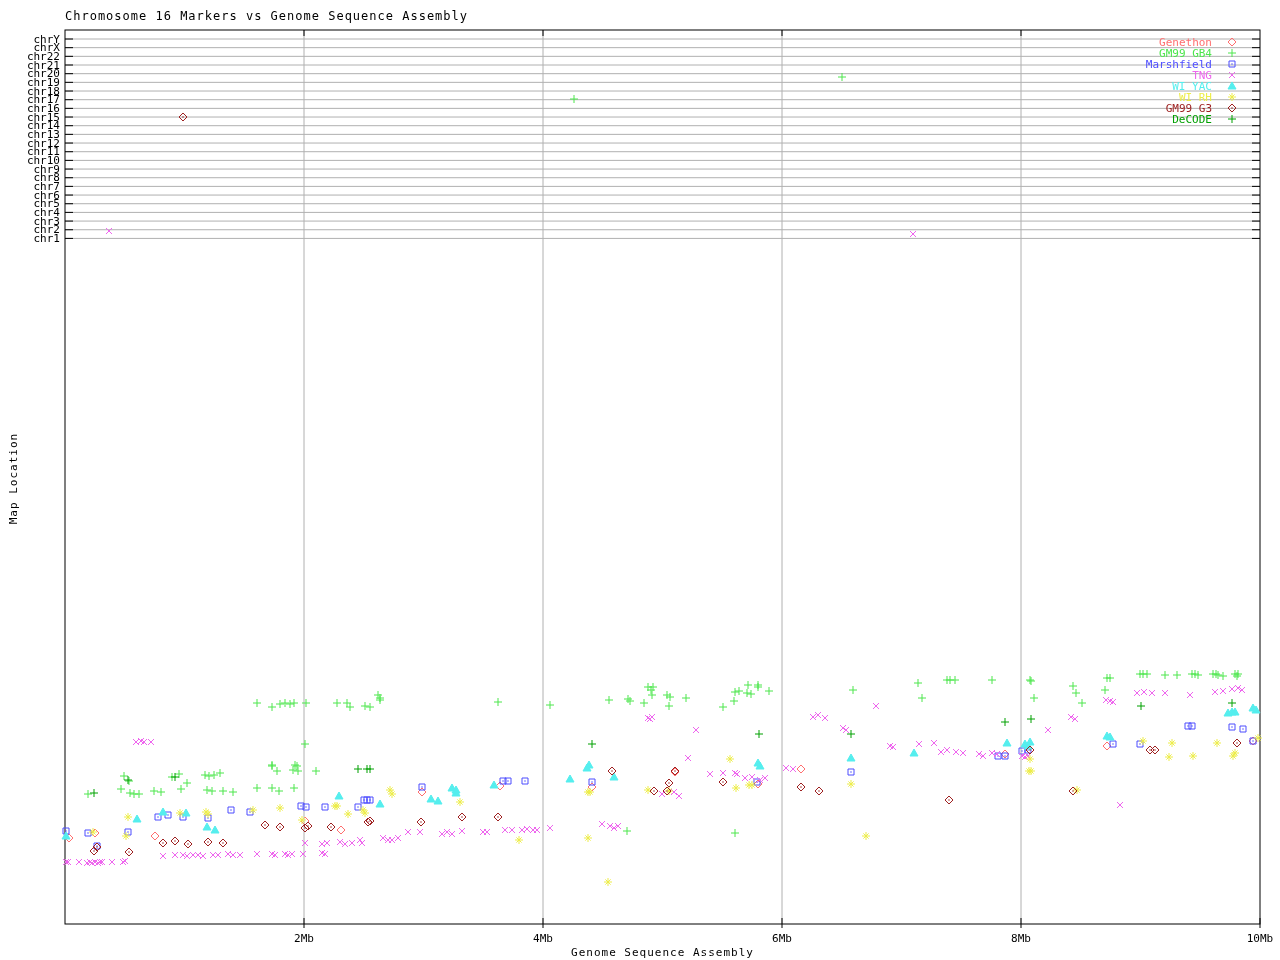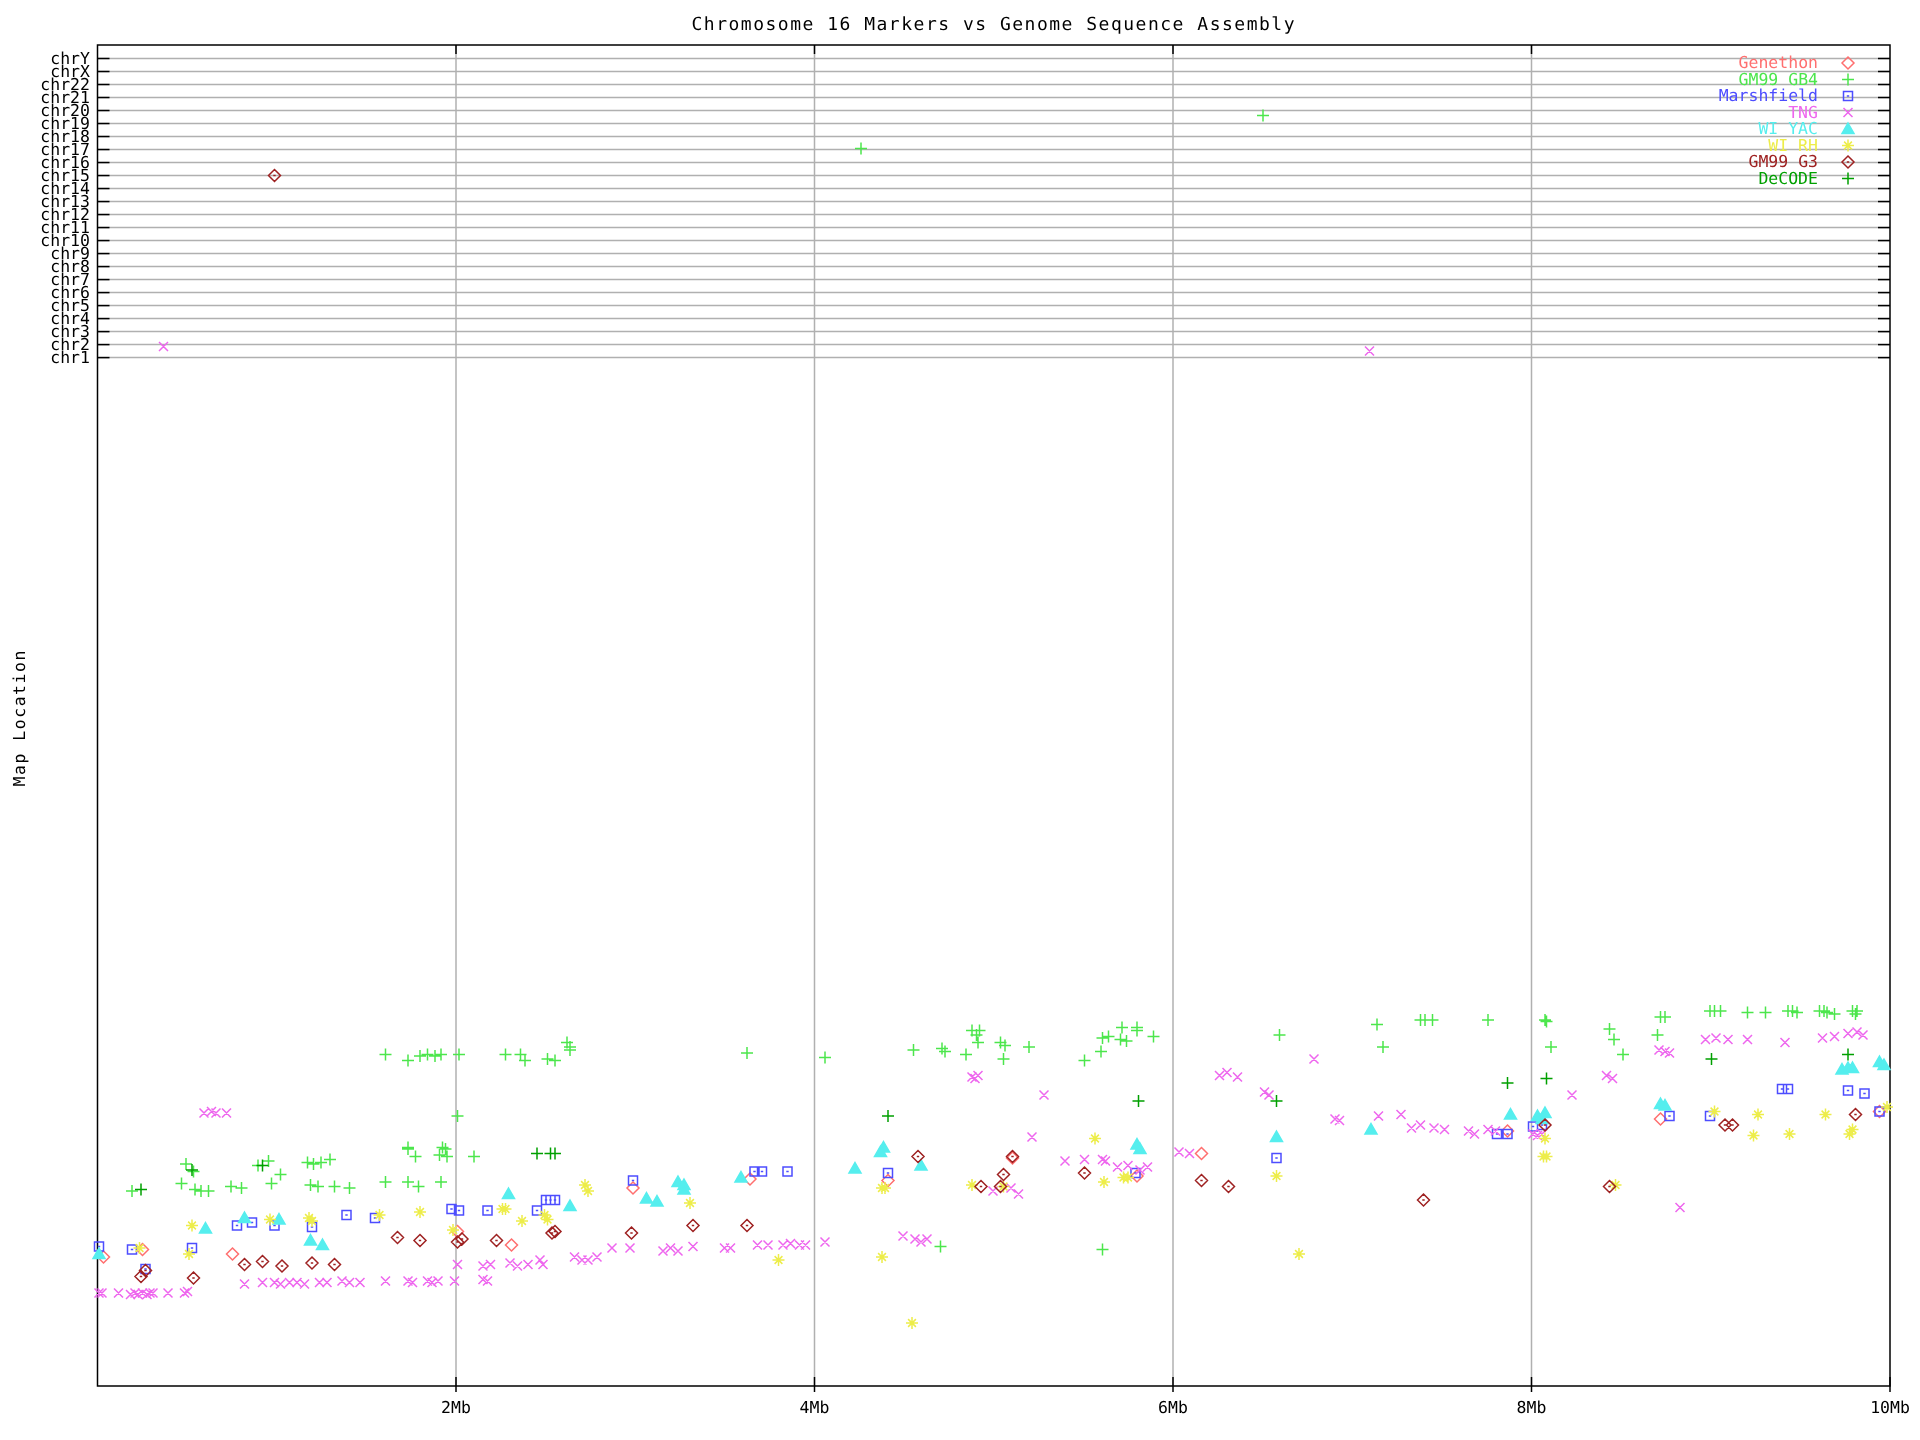--- a/index.html
+++ b/index.html
@@ -1,19 +1,19 @@
 <!DOCTYPE html>
 <html><head>
 <meta charset="utf-8">
 <style>
   html,body{margin:0;padding:0;background:#fff;}
   #stage{position:relative;width:1280px;height:960px;background:#fff;
          font-family:"DejaVu Sans Mono","Liberation Mono",monospace;color:#000;overflow:hidden;}
   #plot-svg{position:absolute;left:0;top:0;}
-  .title{position:absolute;top:9px;left:65px;width:1195px;text-align:center;
+  .title{position:absolute;top:9px;left:65px;width:1195px;text-align:left;
          font-size:12px;letter-spacing:1px;}
   .xlabel{position:absolute;top:946px;left:65px;width:1195px;text-align:center;
           font-size:11px;letter-spacing:1px;}
   .ylabel{position:absolute;left:-52px;top:472px;width:130px;text-align:center;
           font-size:11px;letter-spacing:1px;transform:rotate(-90deg);transform-origin:center;}
 </style>
 </head>
 <body>
 
 <div id="stage">
@@ -201,14 +201,15 @@
         <g>
           <text x="1212" y="111.5" text-anchor="end" font-size="11px" font-family="&quot;DejaVu Sans Mono&quot;,monospace" fill="#9e2121">GM99 G3</text>
           <path d="M1232,104L1236,108L1232,112L1228,108ZM1231.2,108h1.6" stroke="#9e2121" stroke-width="1" fill="none"></path>
         </g>
         <g>
           <text x="1212" y="122.5" text-anchor="end" font-size="11px" font-family="&quot;DejaVu Sans Mono&quot;,monospace" fill="#00a000">DeCODE</text>
           <path d="M1228,119H1236M1232,115V123" stroke="#00a000" stroke-width="1" fill="none"></path>
         </g>
       </g>
     </svg>
+  <div class="xlabel">Genome Sequence Assembly</div>
   <div class="ylabel">Map Location</div>
 </div>
 
 </body></html>

